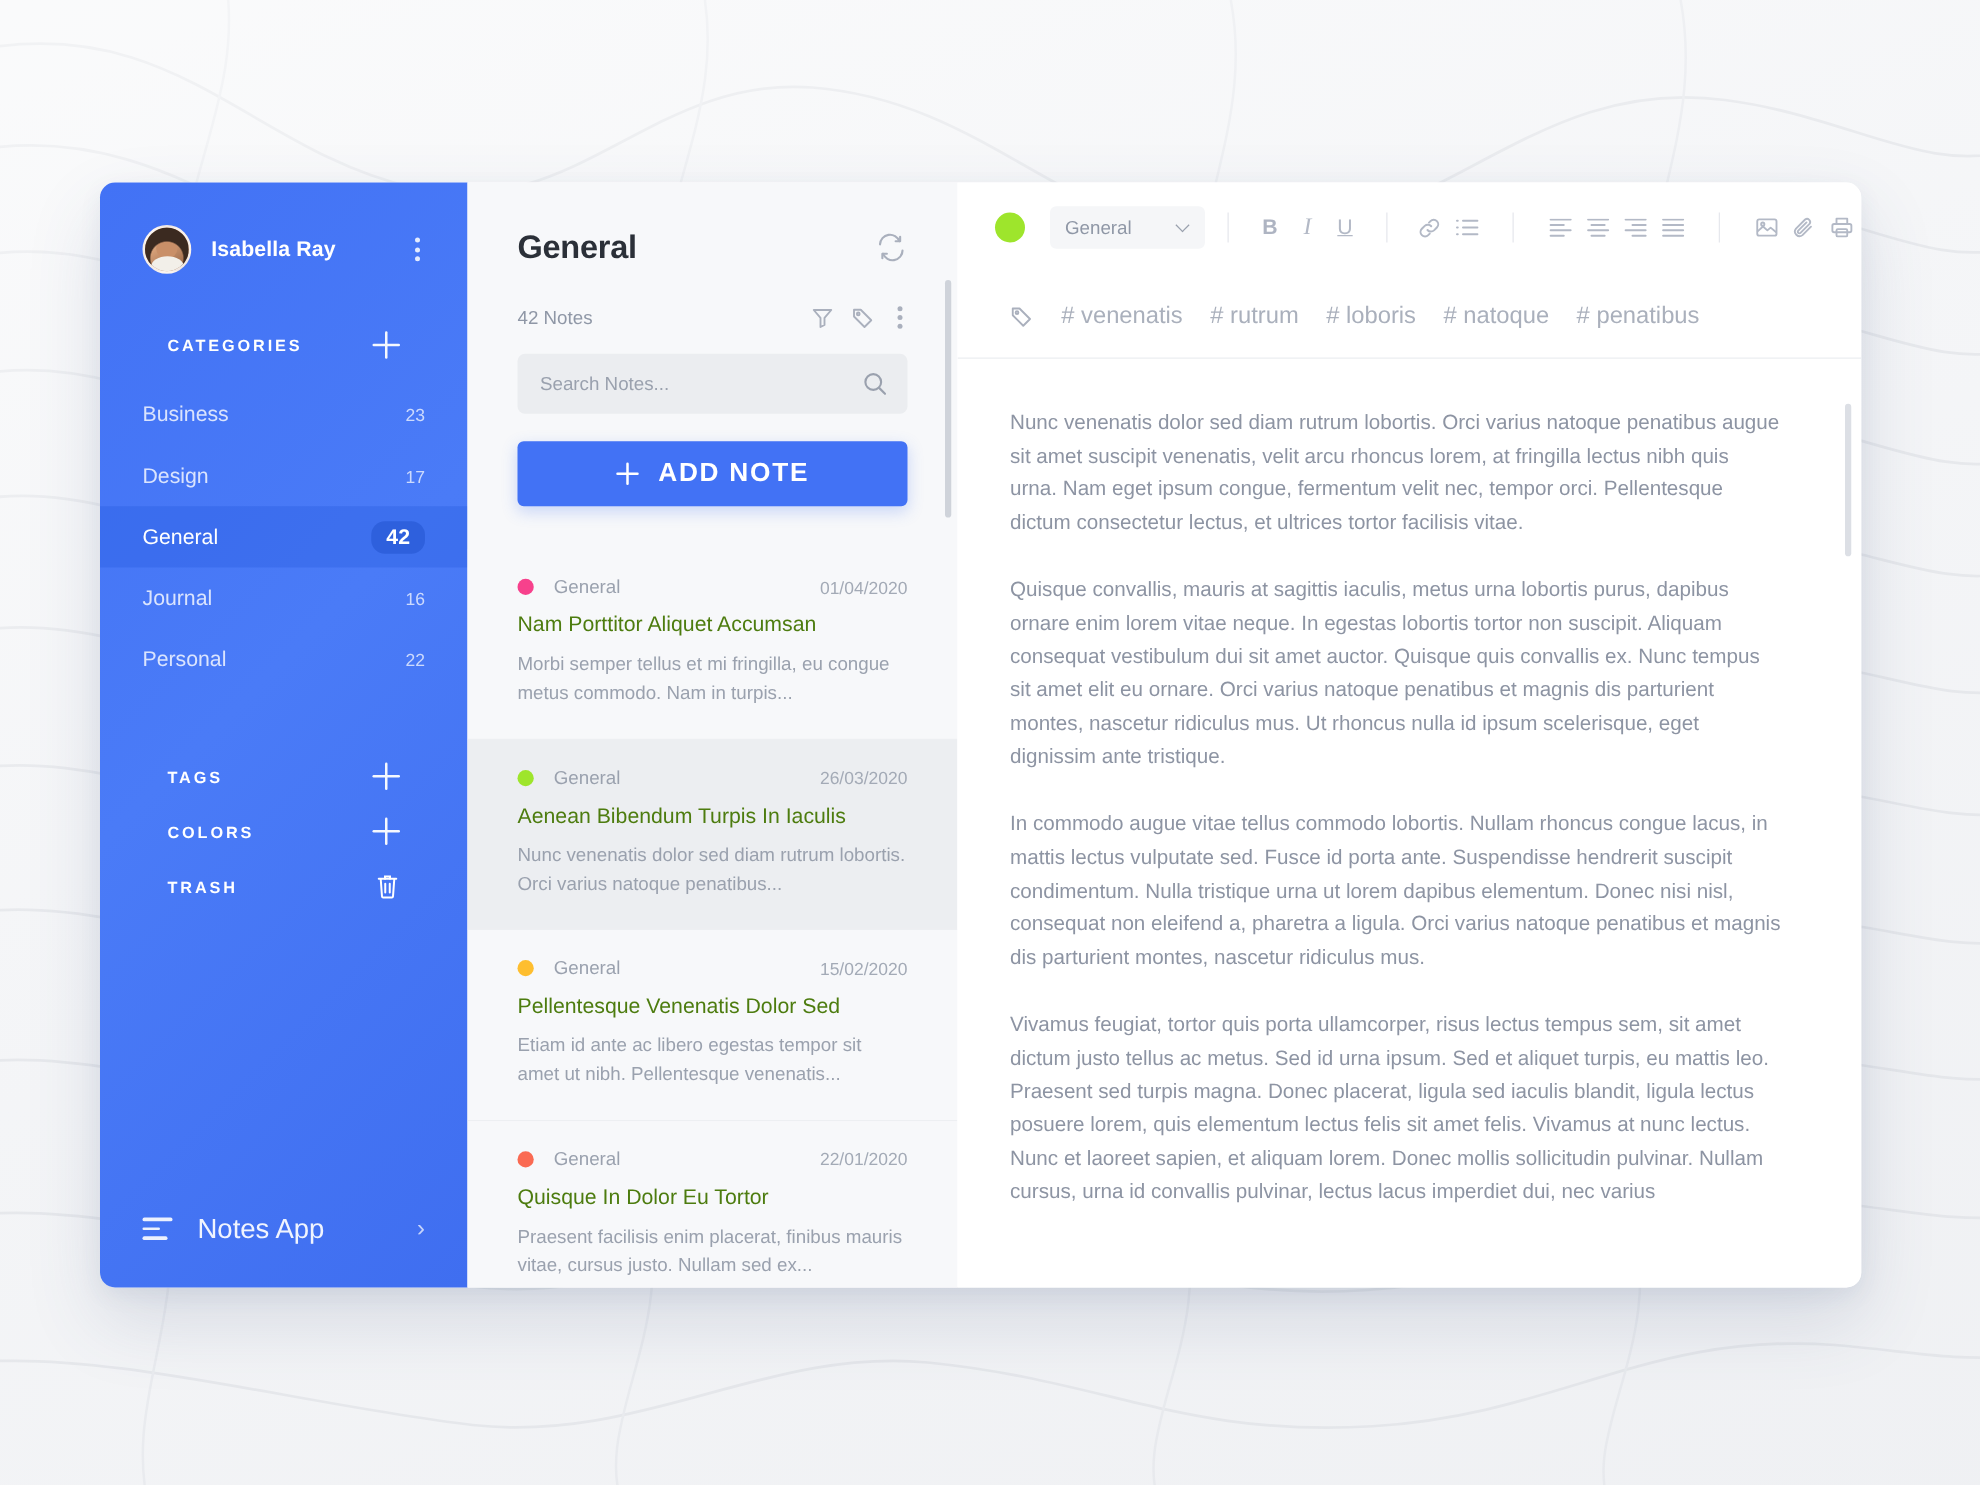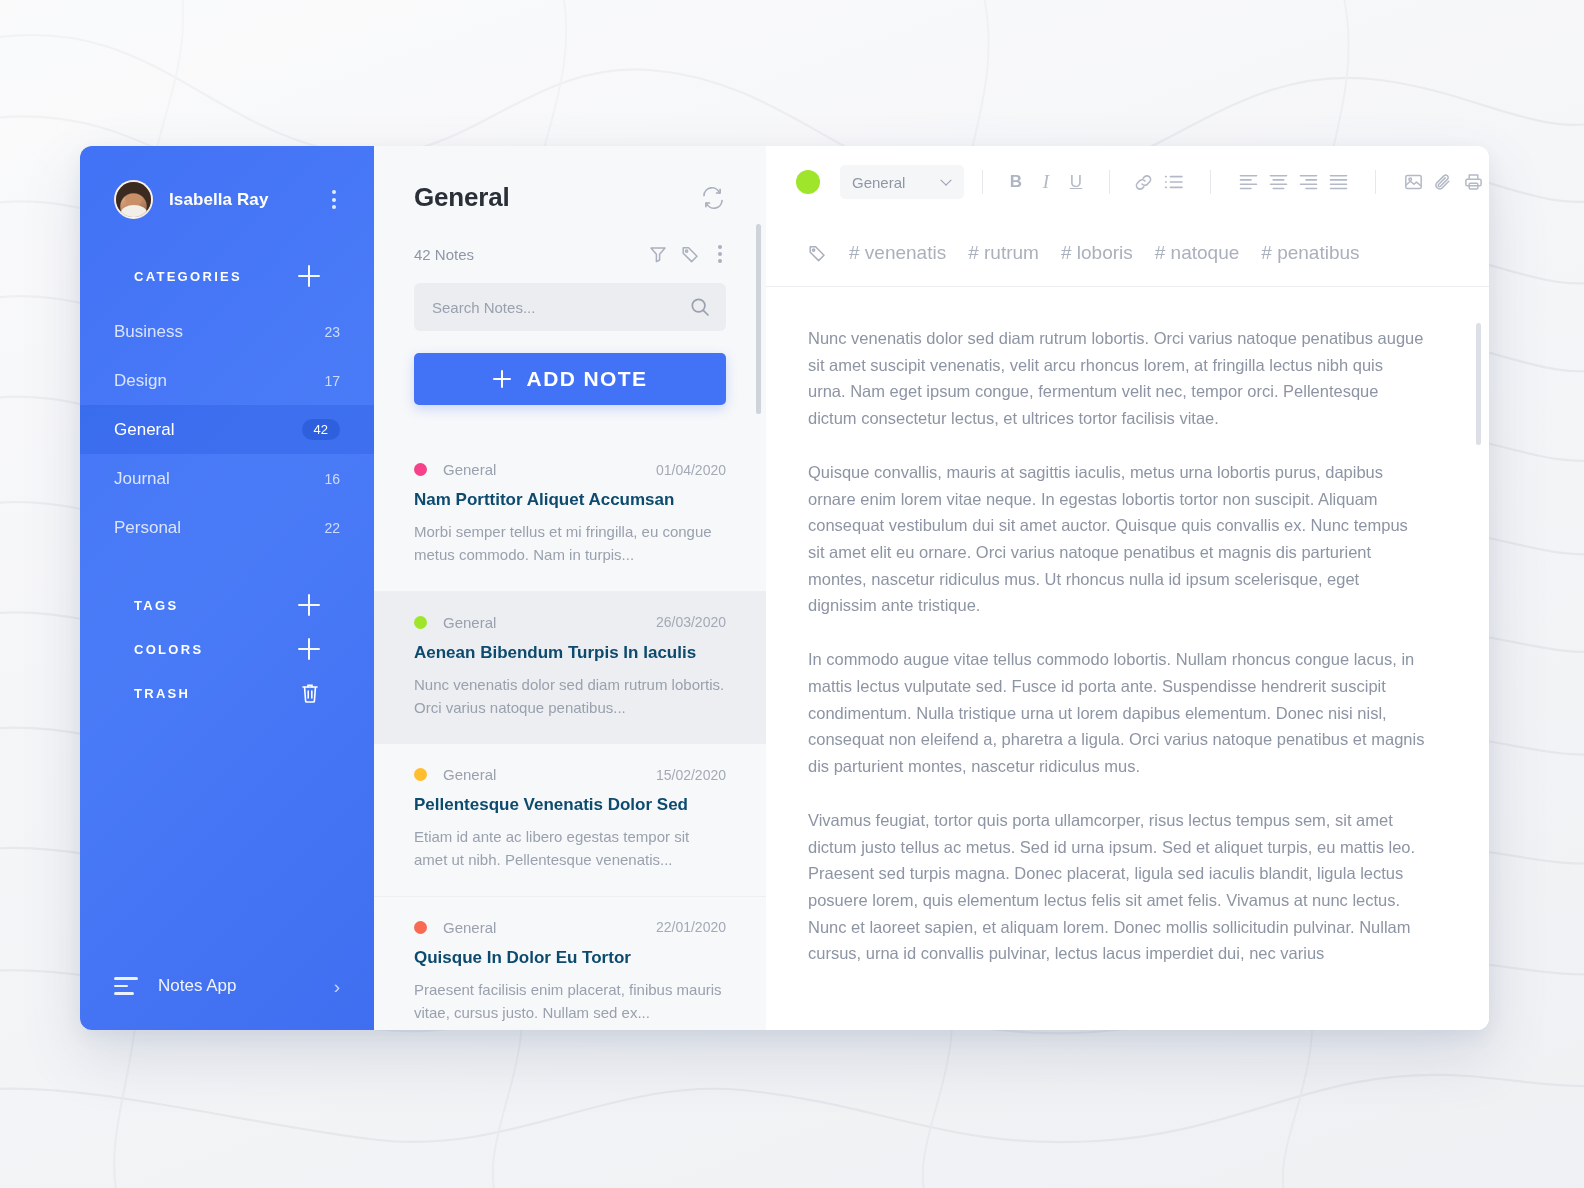--- a/index.html
+++ b/index.html
@@ -83,39 +83,39 @@
   .cat-list { margin-top: 20px; }
   .cat {
     display:flex; align-items:center; justify-content:space-between;
     height: 49px; padding: 0 34px; cursor:pointer; position:relative;
   }
   .cat-label { color: rgba(255,255,255,.80); font-size:17px; }
   .cat-count { color: rgba(255,255,255,.72); font-size:14px; }
   .cat.active { background: rgba(32,86,218,.30); }
   .cat.active .cat-label { color:#fff; }
   .cat.active .cat-count {
-    background: rgba(28,78,200,.45); color:#fff; font-weight:400;
-    border-radius: 11px; padding: 3px 12px; font-size:13px;
-  }
-
-  .sec-head.tags { margin-top: 42px; }
+    background: rgba(28,78,200,.45); color:#fff; font-weight:700;
+    border-radius: 11px; padding: 3px 12px; font-size:17px;
+  }
+
+  .sec-head.tags { margin-top: 58px; }
   .sec-head.colors { margin-top: 22px; }
   .sec-head.trash { margin-top: 22px; }
   .trash-icon { width:20px; height:22px; position:relative; cursor:pointer; }
 
   .app-footer {
     margin-top: auto; margin-bottom: 34px;
     display:flex; align-items:center; padding: 0 34px; cursor:pointer;
   }
   .menu-icon { width:24px; display:flex; flex-direction:column; gap:5px; }
   .menu-icon i { height:2.5px; border-radius:2px; background:rgba(255,255,255,.9); display:block; }
   .menu-icon i:nth-child(1){ width:24px; }
   .menu-icon i:nth-child(2){ width:14px; }
   .menu-icon i:nth-child(3){ width:20px; }
-  .app-footer-label { margin-left:20px; color:rgba(255,255,255,.92); font-size:17px; flex:1; }
+  .app-footer-label { margin-left:20px; color:rgba(255,255,255,.92); font-size:22px; flex:1; }
   .chev-right { color: rgba(255,255,255,.7); font-size:19px; line-height:1; }
 
   
   .notelist {
     width: 392px; flex: 0 0 392px;
     background:#f7f8fa; display:flex; flex-direction:column;
     position:relative; overflow:hidden;
   }
   .nl-head { padding: 36px 40px 0 40px; }
   .nl-title-row { display:flex; align-items:center; justify-content:space-between; }
@@ -154,21 +154,21 @@
   .nl-scroll { margin-top:34px; flex:1; overflow:hidden; position:relative; }
   .note-item {
     padding: 22px 40px 24px 40px; cursor:pointer;
     border-bottom:1px solid #edeff2; background:#f7f8fa;
   }
   .note-item.selected { background:#eceef1; }
   .note-top { display:flex; align-items:center; }
   .dot { width:13px; height:13px; border-radius:50%; flex:0 0 13px; }
   .note-cat { margin-left:16px; font-size:15px; color:#9aa1ae; flex:1; }
   .note-date { font-size:14px; color:#a3aab6; }
-  .note-title { margin-top:12px; font-size:17px; font-weight:700; color:#0c4a6e; }
+  .note-title { margin-top:12px; font-size:17px; font-weight:400; color:#4d7c0f; }
   .note-excerpt { margin-top:10px; font-size:15px; line-height:1.55; color:#9aa1ae; }
 
   .nl-scrollbar {
     position:absolute; right:5px; top:78px; width:5px; height:190px;
     border-radius:3px; background:#cfd3da; cursor:pointer; z-index:5;
   }
 
   
   .editor {
     flex:1; background:#fff; border-radius:0 12px 12px 0;

